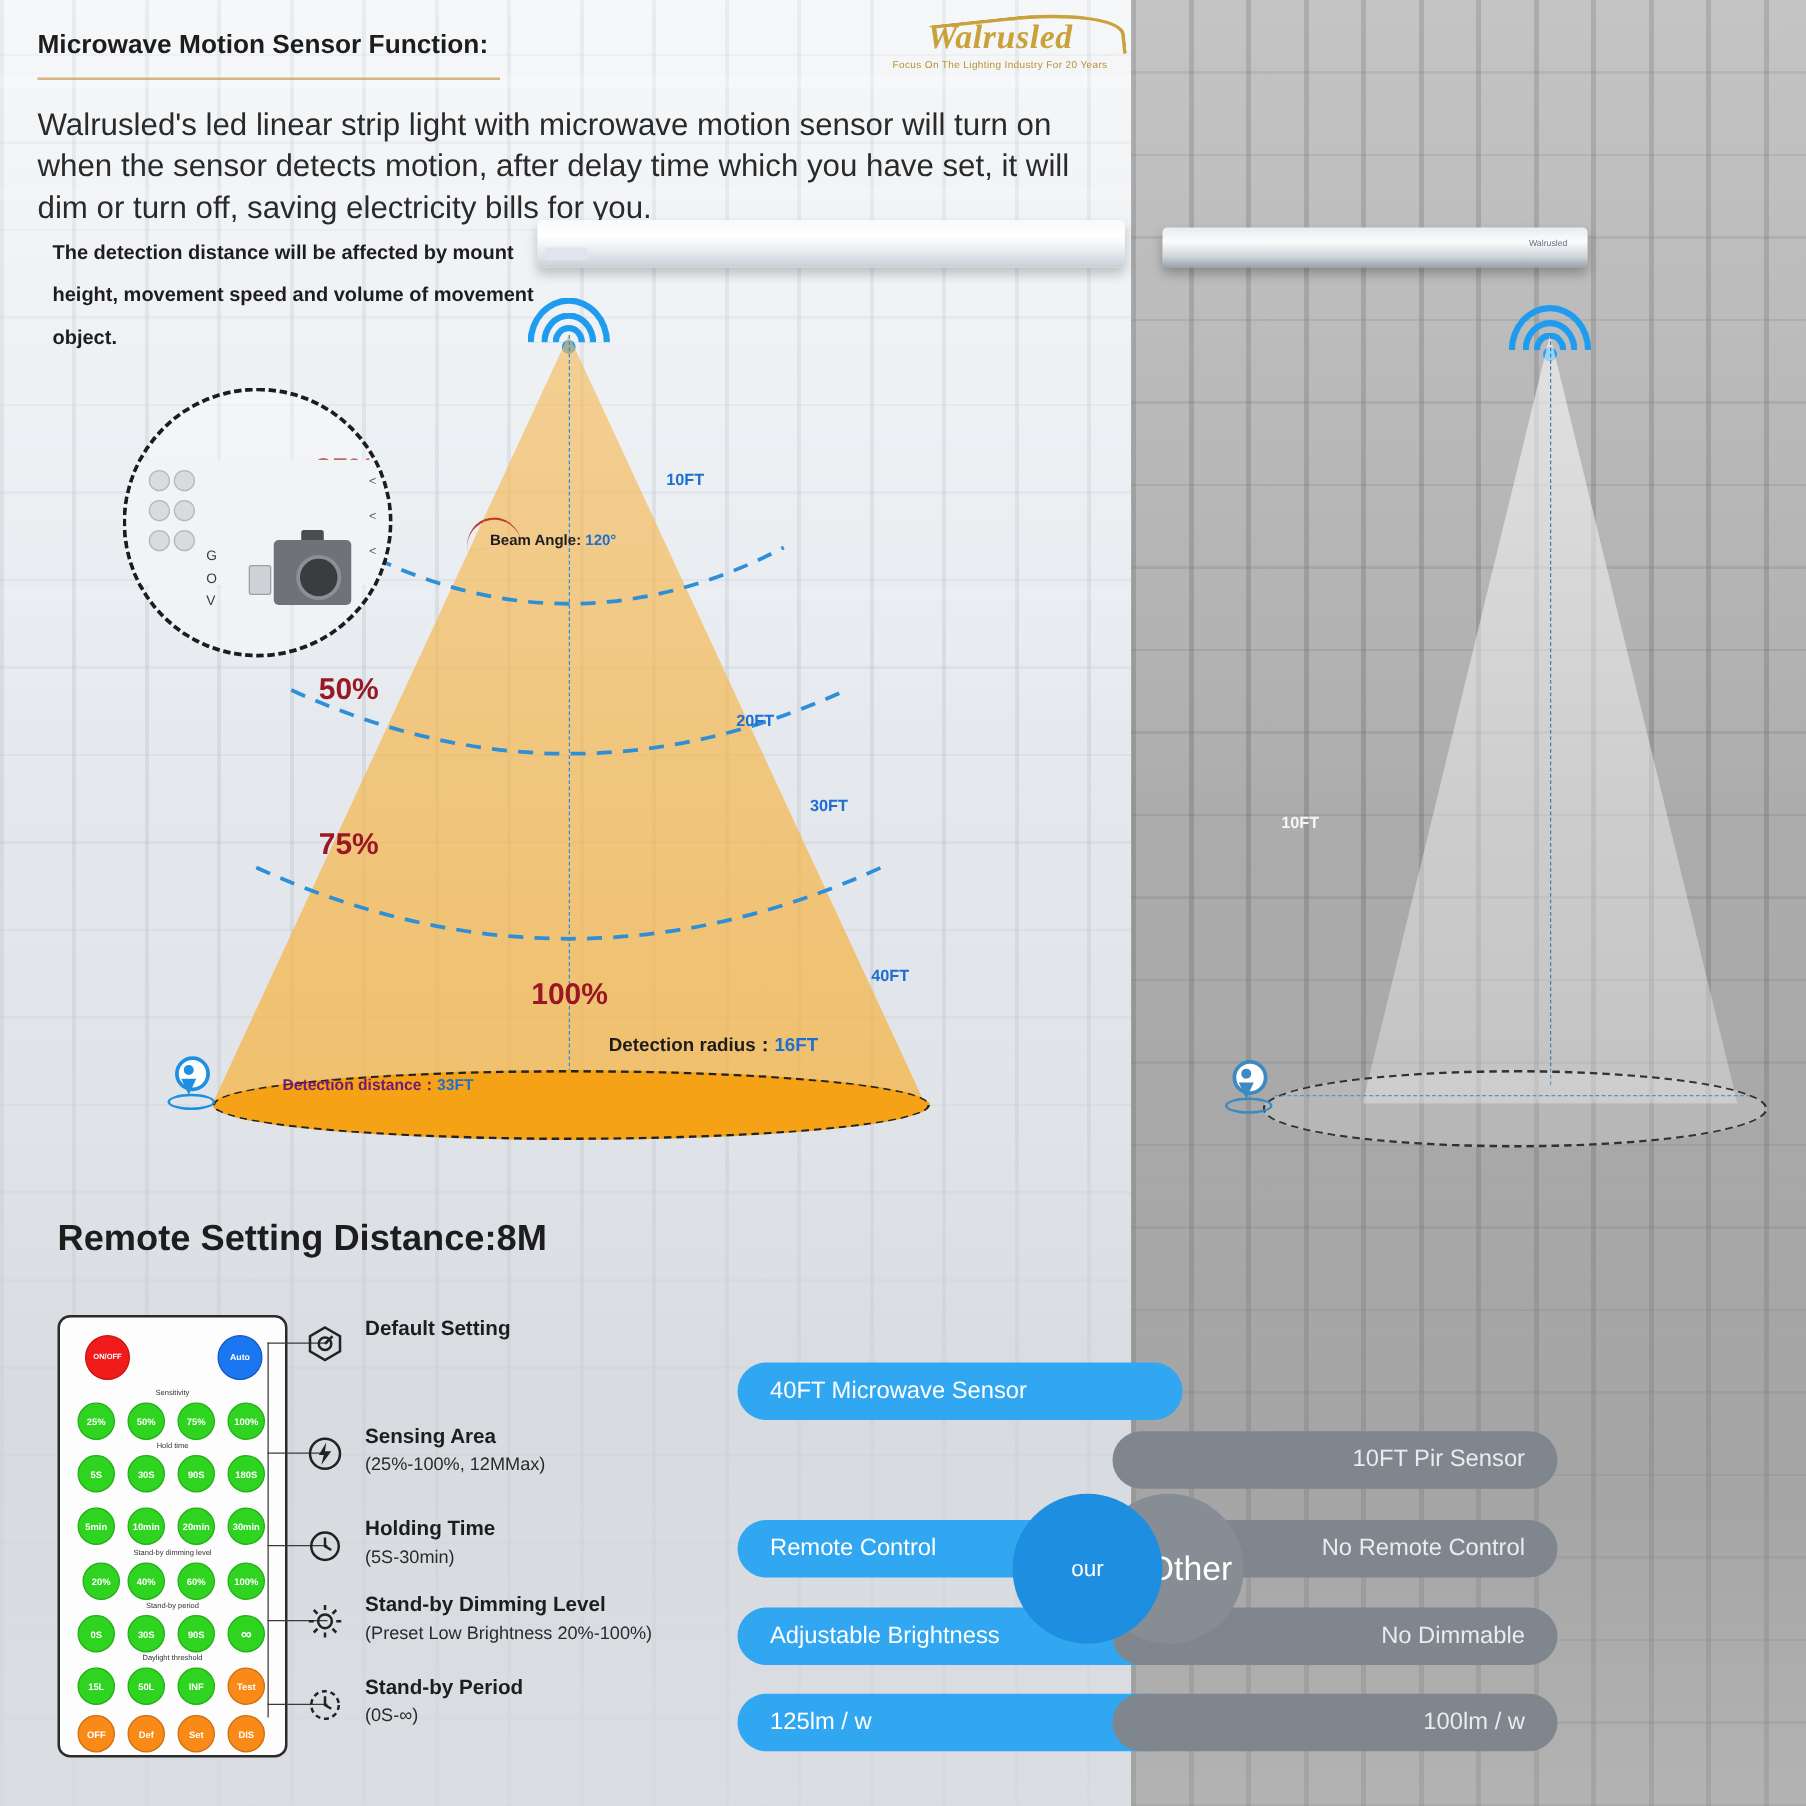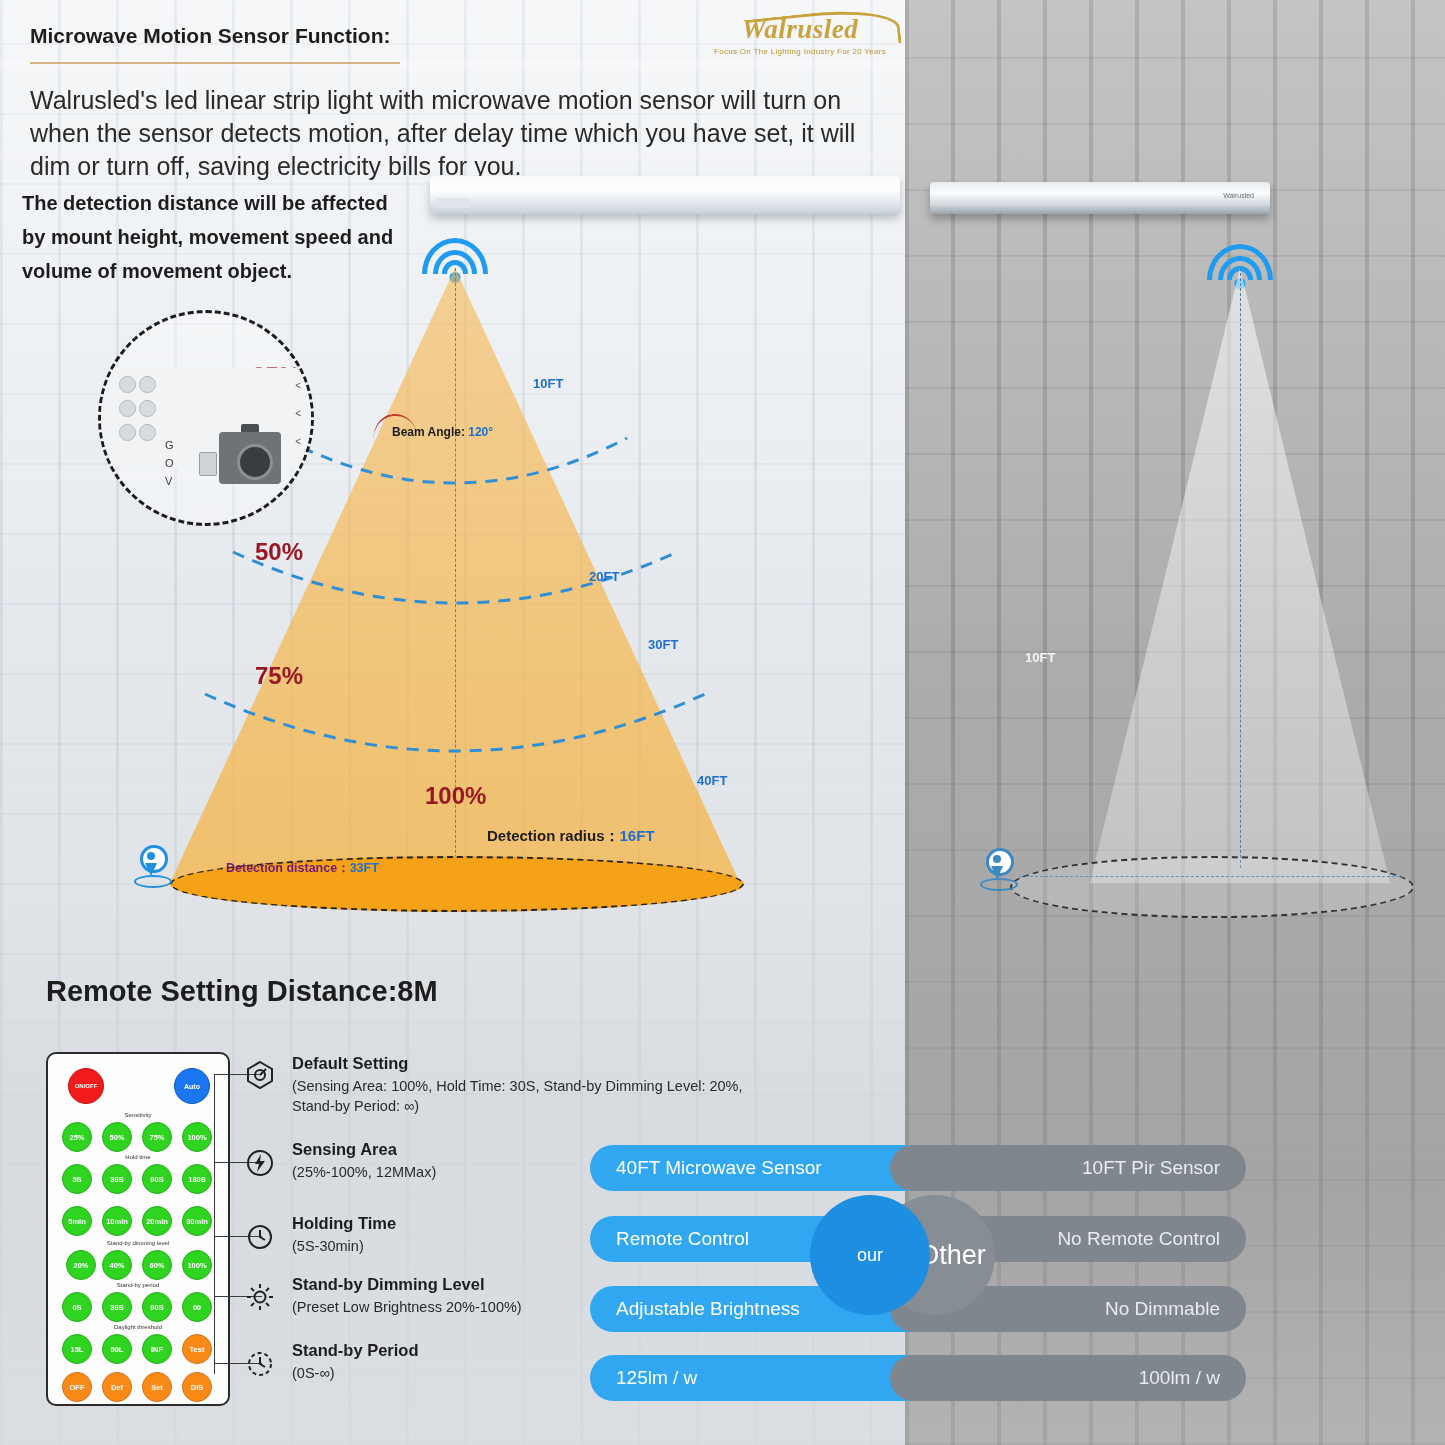--- a/index.html
+++ b/index.html
@@ -28,21 +28,21 @@
   
   .beam-h{position:absolute;left:0;width:905px;height:10px;background:rgba(255,255,255,.45);}
   
   .abs{position:absolute;}
   .nosel{user-select:none;}
 
   
   #title{left:30px;top:24px;font-size:21px;font-weight:bold;color:#1d1d1d;}
   #title-rule{left:30px;top:62px;width:370px;height:2px;background:#b9801f;opacity:.55;}
   #intro{left:30px;top:84px;width:830px;font-size:25px;line-height:33px;color:#2a2a2a;}
-  #note{left:22px;top:186px;width:390px;font-size:20px;line-height:34px;font-weight:bold;color:#1d1d1d;}
+  #note{left:42px;top:186px;width:390px;font-size:16px;line-height:34px;font-weight:bold;color:#1d1d1d;}
 
   
   #logo{right:530px;top:14px;width:230px;text-align:center;}
   #logo .lg-word{font-family:"Liberation Serif", serif;font-style:italic;font-weight:bold;font-size:27px;color:#caa23c;letter-spacing:.5px;}
   #logo .lg-sub{font-size:8px;color:#b9922f;letter-spacing:.3px;margin-top:2px;}
   #logo .lg-swoosh{position:absolute;left:62px;top:-2px;width:150px;height:36px;
      border-top:3px solid #caa23c;border-right:3px solid #caa23c;border-radius:0 60% 0 0;transform:rotate(-6deg);}
 
   
   .fixture{position:absolute;border-radius:4px;}
@@ -349,40 +349,39 @@
 </div>
 <div class="ficon" style="left:243px;top:1347px;">
   <svg width="30" height="30" viewBox="0 0 30 30">
       <circle cx="15" cy="15" r="11" fill="none" stroke="#222" stroke-width="2" stroke-dasharray="4 3"></circle>
       <path d="M15 8 L15 15 L20 18" stroke="#222" stroke-width="2" fill="none"></path>
     </svg>
 </div>
 
 <div class="feat abs" style="left:292px;top:1054px;width:470px;">
   <div class="ftitle">Default Setting</div>
-  <div class="fsub">(Sensing Area: 100%, Hold Time: 30S, Stand-by  Dimming Level: 20%, Stand-by Period: ∞)</div>
 </div>
 <div class="feat abs" style="left:292px;top:1140px;width:420px;">
   <div class="ftitle">Sensing Area</div>
   <div class="fsub">(25%-100%, 12MMax)</div>
 </div>
 <div class="feat abs" style="left:292px;top:1214px;width:420px;">
   <div class="ftitle">Holding Time</div>
   <div class="fsub">(5S-30min)</div>
 </div>
 <div class="feat abs" style="left:292px;top:1275px;width:420px;">
   <div class="ftitle"> Stand-by Dimming Level</div>
   <div class="fsub">(Preset Low Brightness 20%-100%)</div>
 </div>
 <div class="feat abs" style="left:292px;top:1341px;width:420px;">
   <div class="ftitle">Stand-by Period</div>
   <div class="fsub">(0S-∞)</div>
 </div>
 
-<div class="pill ours" style="left:590px;top:1145px;width:330px;">40FT Microwave Sensor</div>
+<div class="pill ours" style="left:590px;top:1090px;width:330px;">40FT Microwave Sensor</div>
 <div class="pill ours" style="left:590px;top:1216px;width:330px;">Remote Control</div>
 <div class="pill ours" style="left:590px;top:1286px;width:330px;">Adjustable Brightness</div>
 <div class="pill ours" style="left:590px;top:1355px;width:330px;">125lm / w</div>
 
 <div class="pill other" style="left:890px;top:1145px;width:330px;">10FT Pir Sensor</div>
 <div class="pill other" style="left:890px;top:1216px;width:330px;">No Remote Control</div>
 <div class="pill other" style="left:890px;top:1286px;width:330px;">No Dimmable</div>
 <div class="pill other" style="left:890px;top:1355px;width:330px;">100lm / w</div>
 
 <div id="circle-other">Other</div>

